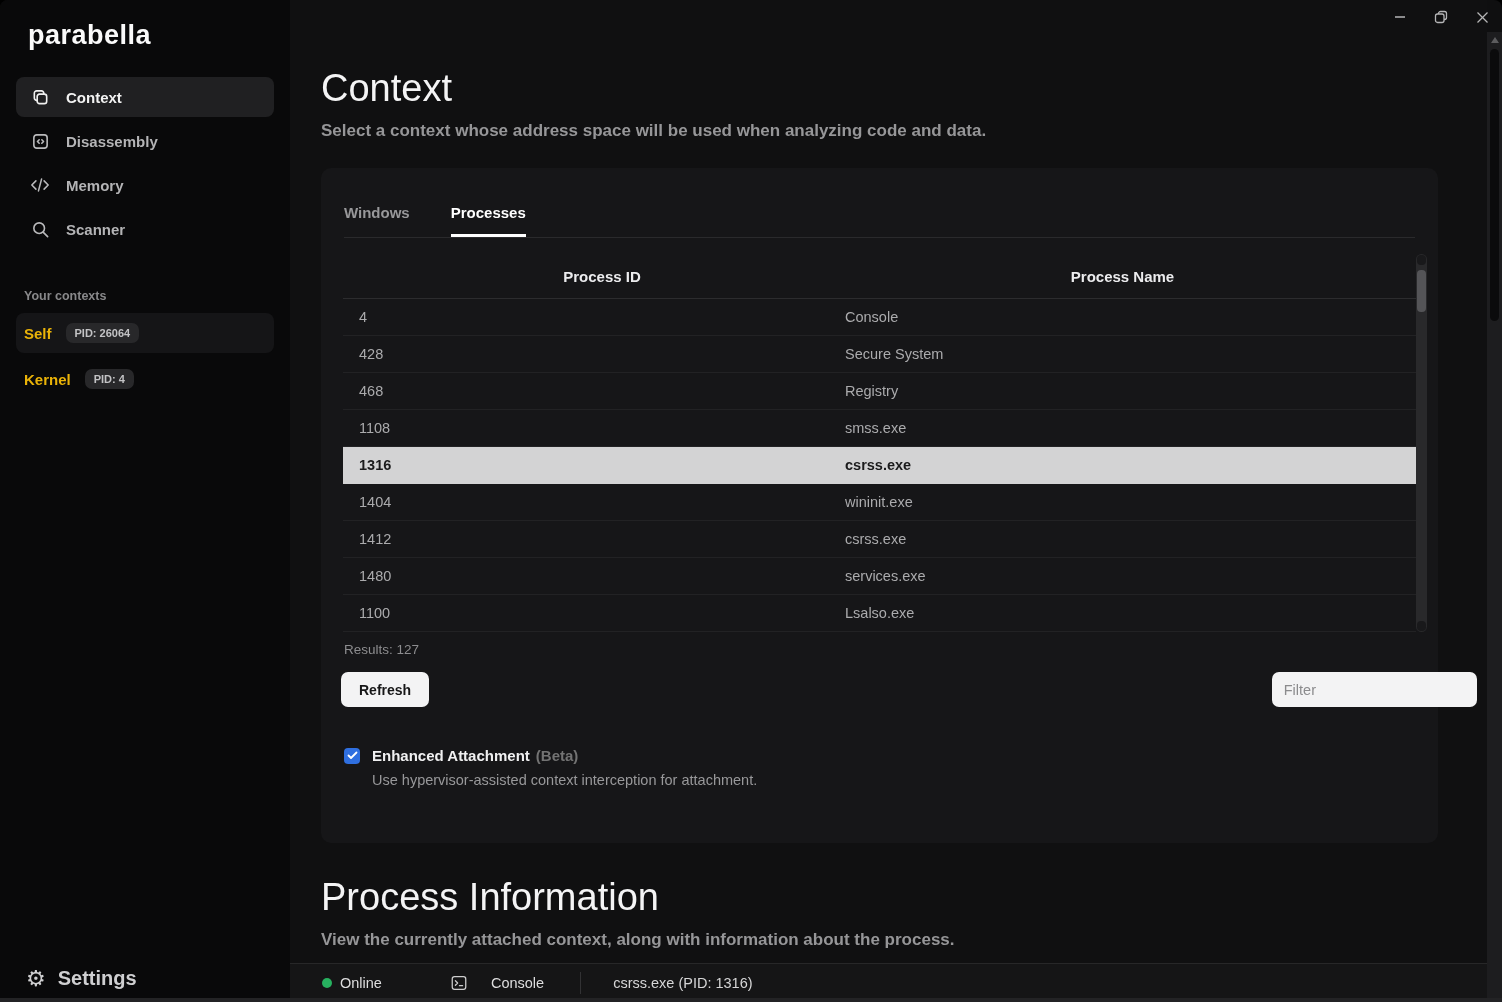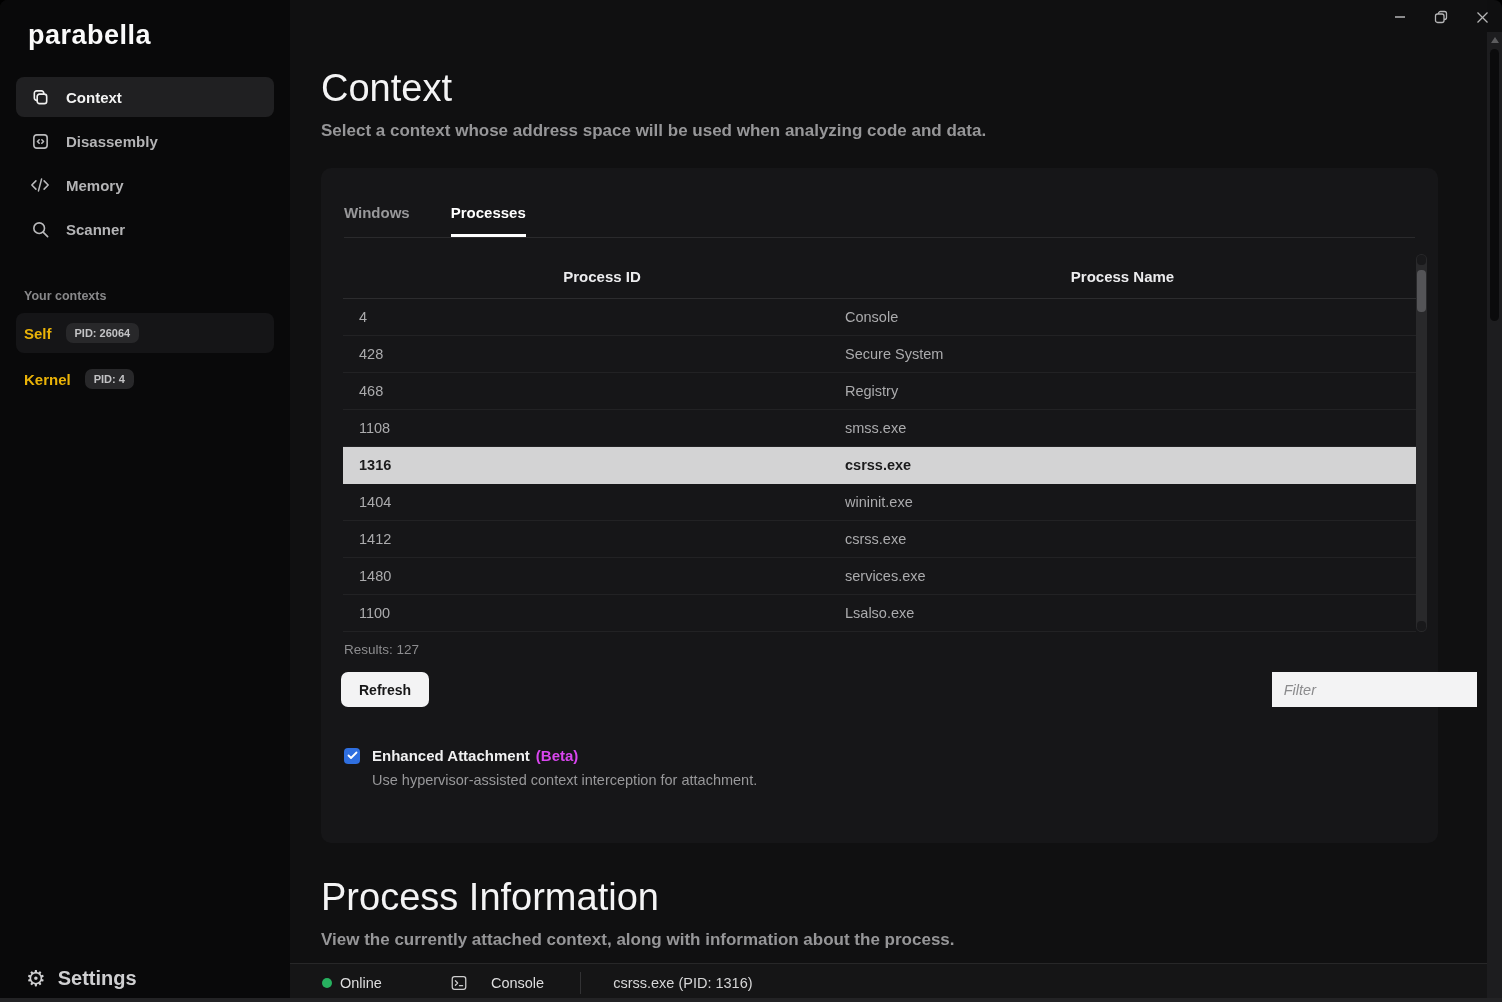--- a/index.html
+++ b/index.html
@@ -55,22 +55,22 @@
   .tbl-scrollbar { position:absolute; top:0; right:-11px; bottom:0; width:11px; background:#29292b; border-radius:6px; }
   .tbl-scroll-cap { position:absolute; left:1px; right:1px; height:10px; background:#19191b; border-radius:4px; }
   .tbl-scroll-cap.top { top:1px; } .tbl-scroll-cap.bottom { bottom:1px; }
   .tbl-scroll-thumb { position:absolute; left:1px; right:1px; top:16px; height:42px; background:#545457; border-radius:4px; }
 
   .results { margin:10px 23px 0; font-size:13.5px; color:#8d8d8f; }
 
   .controls-row { margin:15px 20px 0; width:1227px; display:flex; align-items:center; }
   .btn { background:#f3f3f4; color:#161617; border:none; border-radius:7px; font-size:14px; font-weight:600;
          font-family:"Liberation Sans", sans-serif; height:35px; padding:0 18px; cursor:default; }
-  .filter-input { width:205px; height:35px; background:#f3f3f4; border:none; border-radius:0; padding:0 12px;
-         font-size:14.5px; font-family:"Liberation Sans", sans-serif; color:#1a1a1a; margin-left:auto; margin-right:14px;font-style:italic; }
+  .filter-input { width:205px; height:35px; background:#f3f3f4; border:none; border-radius:7px; padding:0 12px;
+         font-size:14.5px; font-family:"Liberation Sans", sans-serif; color:#1a1a1a; margin-left:auto; margin-right:14px; }
   .filter-input::placeholder { color:#8b8b8d; }
 
   .enhanced { margin:40px 23px 0; }
   .enh-row { display:flex; align-items:center; }
   .checkbox { width:16px; height:16px; border-radius:4px; background:#2f6fe0; display:flex; align-items:center; justify-content:center; margin-right:12px; cursor:default; }
   .enh-label { font-size:15px; font-weight:700; color:#f0f0f1; }
   .enh-beta { font-size:15px; font-weight:700; margin-left:6px; }
   .enh-desc { margin:8px 0 0 28px; font-size:14.5px; color:#98989a; }
 
   
@@ -243,21 +243,21 @@
       </div>
 
       <div class="enhanced">
         <div class="enh-row">
           <span class="checkbox" style="background: rgb(47, 111, 224);">
             <svg width="11" height="9" viewBox="0 0 11 9" fill="none" stroke="#ffffff" stroke-width="1.8" stroke-linecap="round" stroke-linejoin="round">
               <path d="M1.5 4.5 L4 7 L9.5 1.5"></path>
             </svg>
           </span>
           <span class="enh-label">Enhanced Attachment</span>
-          <span class="enh-beta" id="beta-label" style="color: #d946ef;">(Beta)</span>
+          <span class="enh-beta" id="beta-label" style="color: #737373;">(Beta)</span>
         </div>
         <div class="enh-desc">Use hypervisor-assisted context interception for attachment.</div>
       </div>
     </div>
 
     <h1 class="page-title" style="margin-top:32px;">Process Information</h1>
     <div class="page-sub">View the currently attached context, along with information about the process.</div>
   </div>
 
   <div class="statusbar">

